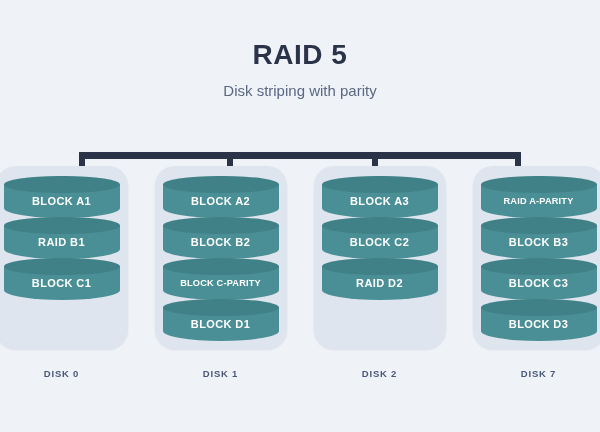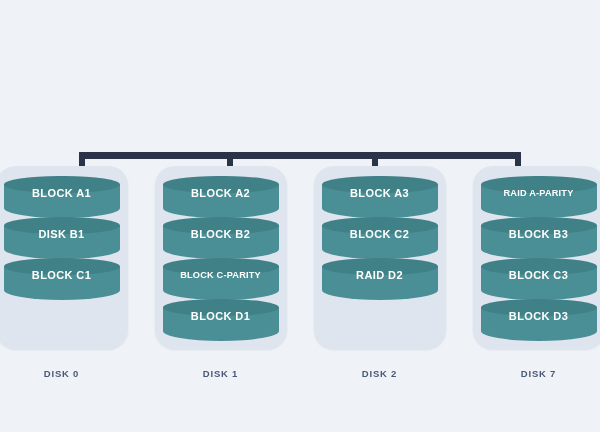--- a/index.html
+++ b/index.html
@@ -129,21 +129,21 @@
     left: 0;
     top: 0;
     width: 116px;
     height: 17px;
     background: #3f8187;
     border-radius: 58px / 9px;
   }
   .block .label {
     position: absolute;
     left: 0;
-    top: 0;
+    top: 8px;
     width: 116px;
     height: 34px;
     display: flex;
     align-items: center;
     justify-content: center;
     color: #ffffff;
     font-size: 11px;
     font-weight: bold;
     letter-spacing: 0.4px;
     text-align: center;
@@ -162,40 +162,44 @@
     color: #4a5878;
     letter-spacing: 0.8px;
     text-align: center;
   }
 </style>
 </head>
 <body>
 
 <div id="diagram-root">
 
+  <div class="header">
+    <div class="title">RAID 5</div>
+    <div class="subtitle">Disk striping with parity</div>
+  </div>
 
   <div class="bus"></div>
   <div class="bus-drop d0"></div>
   <div class="bus-drop d1"></div>
   <div class="bus-drop d2"></div>
   <div class="bus-drop d3"></div>
 
   <div class="disks" id="disks-container">
       <div class="disk">
         <div class="disk-shell">
           <div class="stack">
             <div class="block">
               <div class="cyl-body"></div>
               <div class="cyl-top"></div>
               <div class="label">BLOCK A1</div>
             </div>
             <div class="block">
               <div class="cyl-body"></div>
               <div class="cyl-top"></div>
-              <div class="label">DISK B1</div>
+              <div class="label">RAID B1</div>
             </div>
             <div class="block">
               <div class="cyl-body"></div>
               <div class="cyl-top"></div>
               <div class="label">BLOCK C1</div>
             </div>
           </div>
         </div>
         <div class="disk-caption">DISK 0</div>
       </div>

